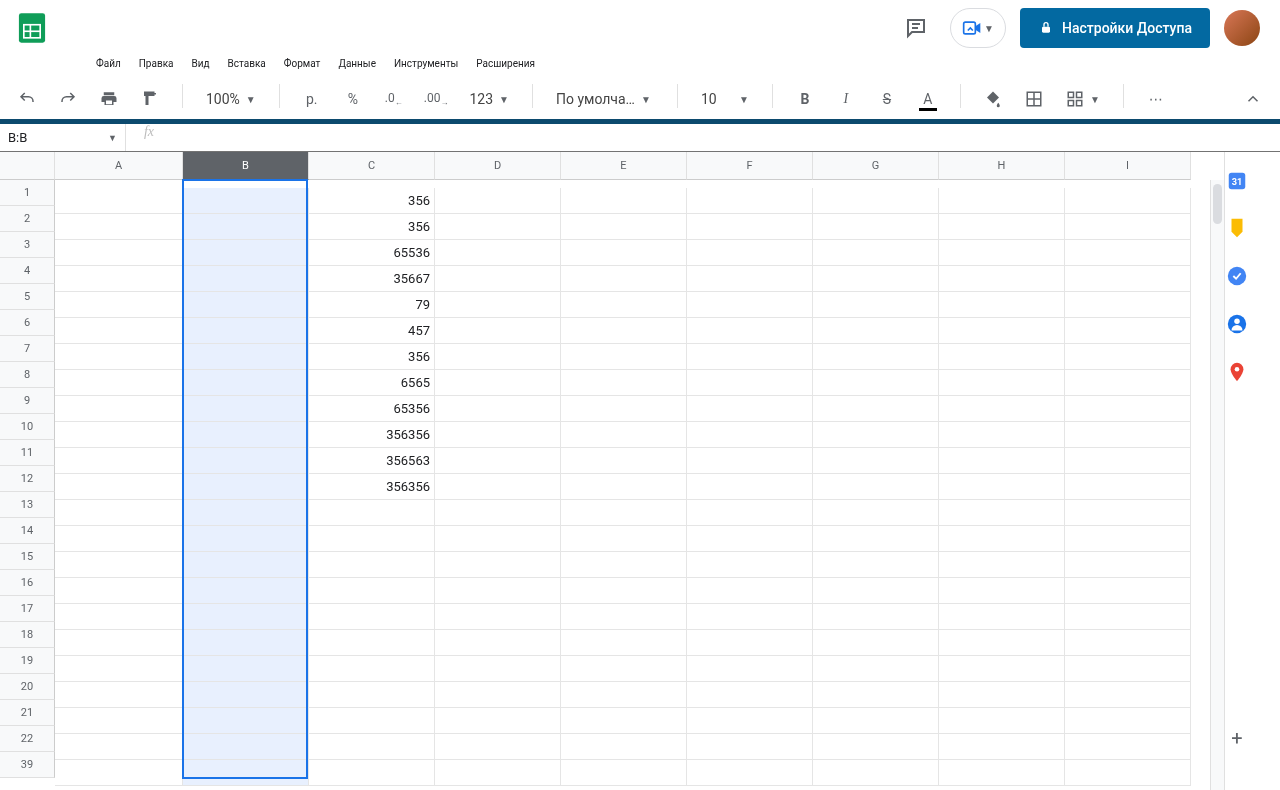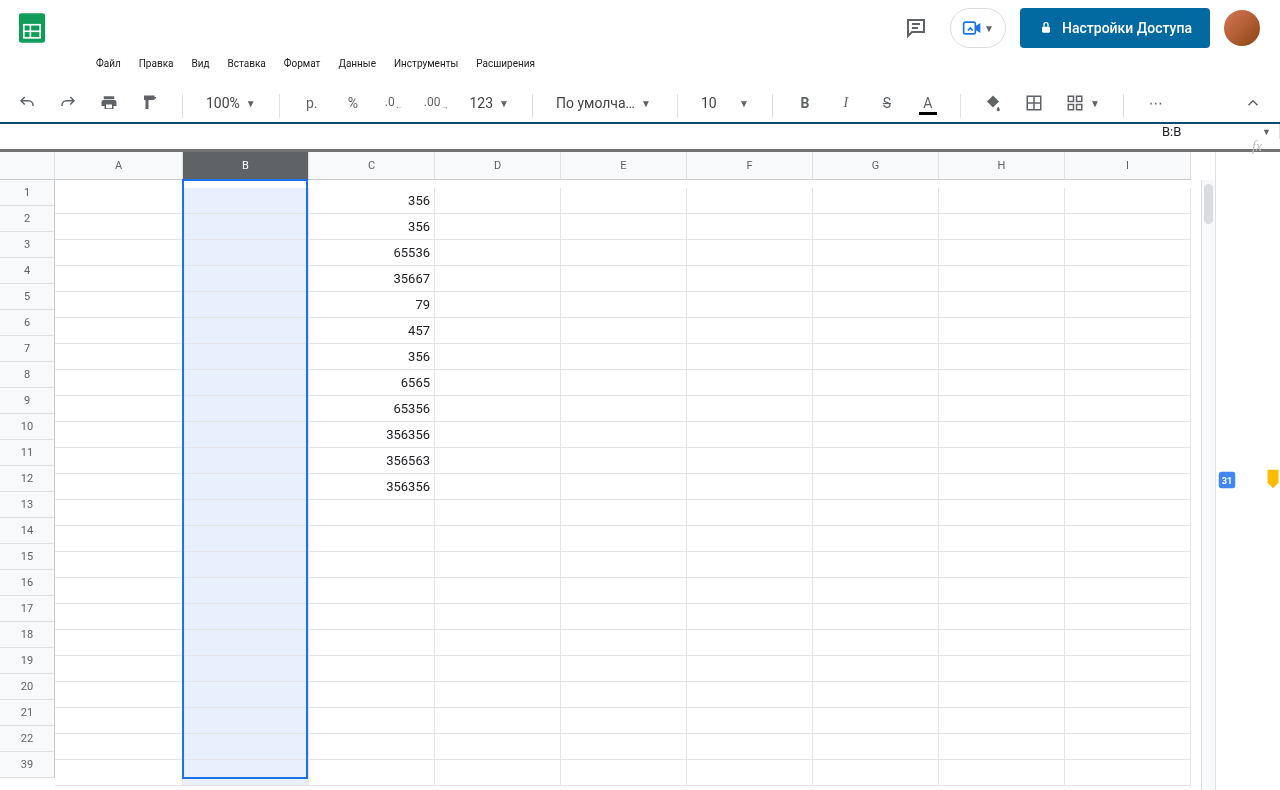--- a/index.html
+++ b/index.html
@@ -17,43 +17,43 @@
 .icon-btn { width: 40px; height: 40px; display:flex; align-items:center; justify-content:center; cursor:pointer; color:#5f6368; border-radius:50%; }
 .meet-btn { width: 56px; height: 40px; border:1px solid #dadce0; border-radius: 20px; display:flex; align-items:center; justify-content:center; gap:2px; cursor:pointer; }
 .share-btn { background:#0369a1; color:#fff; height:40px; padding:0 18px; border-radius:4px; display:flex; align-items:center; gap:8px; cursor:pointer; font-size:14px; font-weight:500; }
 .avatar { width:36px; height:36px; border-radius:50%; background: linear-gradient(135deg,#d97757,#8b4513); cursor:pointer; }
 
 
 .menu-bar { display:flex; align-items:center; padding: 4px 12px 6px 88px; gap: 2px; height: 32px; }
 .menu-item { font-size: 10px; color:#202124; padding: 4px 8px; cursor:pointer; border-radius: 4px; }
 
 
-.toolbar { display:flex; align-items:flex-end; padding: 4px 12px; height: 44px; border-bottom: 2px solid #0c4a6e; gap: 11px; }
+.toolbar { display:flex; align-items:flex-start; padding: 4px 12px; height: 44px; border-bottom: 5px solid #0c4a6e; gap: 11px; }
 .tb-btn { min-width: 30px; height: 30px; display:flex; align-items:center; justify-content:center; cursor:pointer; border-radius:4px; color:#5f6368; padding: 0 4px; font-size: 14px; }
 .tb-sep { width:1px; height:24px; background:#e0e0e0; margin: 0 6px; }
 .tb-dropdown { display:flex; align-items:center; gap:2px; padding: 0 6px; cursor:pointer; height:30px; border-radius:4px; color:#444; font-size:14px; max-width:110px; overflow:hidden; white-space:nowrap; }
 .tb-arrow { font-size:10px; color:#5f6368; margin-left:4px; }
 .bold { font-weight:bold; }
 .italic { font-style: italic; font-family: serif; }
 .strike { text-decoration: line-through; }
 .text-color { position:relative; }
 .text-color::after { content:''; position:absolute; bottom:3px; left:6px; right:6px; height:3px; background:#000; }
 .collapse-btn { margin-left:auto; }
 
 
-.formula-bar { display:flex; align-items:flex-end; height:28px; border-bottom:3px solid #737373;flex-direction:column; }
+.formula-bar { display:flex; align-items:flex-start; height:28px; border-bottom:1px solid #737373; }
 .name-box { width:126px; height:100%; display:flex; align-items:center; padding:0 8px; font-size:13px; color:#202124; border-right:1px solid #e0e0e0; justify-content:space-between; }
 .name-box-arrow { font-size:9px; color:#5f6368; }
 .fx { width:46px; text-align:center; color:#bdbdbd; font-style:italic; font-size:14px; font-family: serif; }
 .formula-input { flex:1; height:100%; padding:0 8px; font-size:13px; }
 
 
 .main { display:flex; height: calc(790px - 48px - 32px - 44px - 28px); }
 .sheet-area { flex:1; position:relative; overflow:hidden; }
-.side-panel { width:65px; border-left:1px solid #e0e0e0; display:flex; flex-direction:row; align-items:center; padding-top:16px; gap:24px; }
+.side-panel { width:56px; border-left:1px solid #e0e0e0; display:flex; flex-direction:column; align-items:flex-start; padding-top:16px; gap:24px; }
 .side-icon { width:24px; height:24px; cursor:pointer; display:flex; align-items:center; justify-content:center; }
 .side-add { width:24px; height:24px; color:#5f6368; font-size:20px; cursor:pointer; display:flex; align-items:center; justify-content:center; margin-top:auto; margin-bottom:40px;}
 .corner { position:absolute; top:0; left:0; width:55px; height:28px; background:#f8f9fa; border-right:1px solid #e0e0e0; border-bottom:1px solid #ccc; z-index:3; }
 .col-headers { position:absolute; top:0; left:55px; display:flex; height:28px; z-index:2; }
 .col-h { background:#f8f9fa; border-right:1px solid #e0e0e0; border-bottom:1px solid #ccc; display:flex; align-items:center; justify-content:center; font-size:11px; color:#5f6368; }
 .col-h.sel { background:#5f6368; color:#fff; border-bottom:1px solid #5f6368; }
 .row-headers { position:absolute; top:28px; left:0; width:55px; z-index:2; }
 .row-h { height:26px; background:#f8f9fa; border-right:1px solid #ccc; border-bottom:1px solid #e0e0e0; display:flex; align-items:center; justify-content:center; font-size:11px; color:#5f6368; }
 .cells { position:absolute; top:36px; left:55px; }
 .row { display:flex; }

